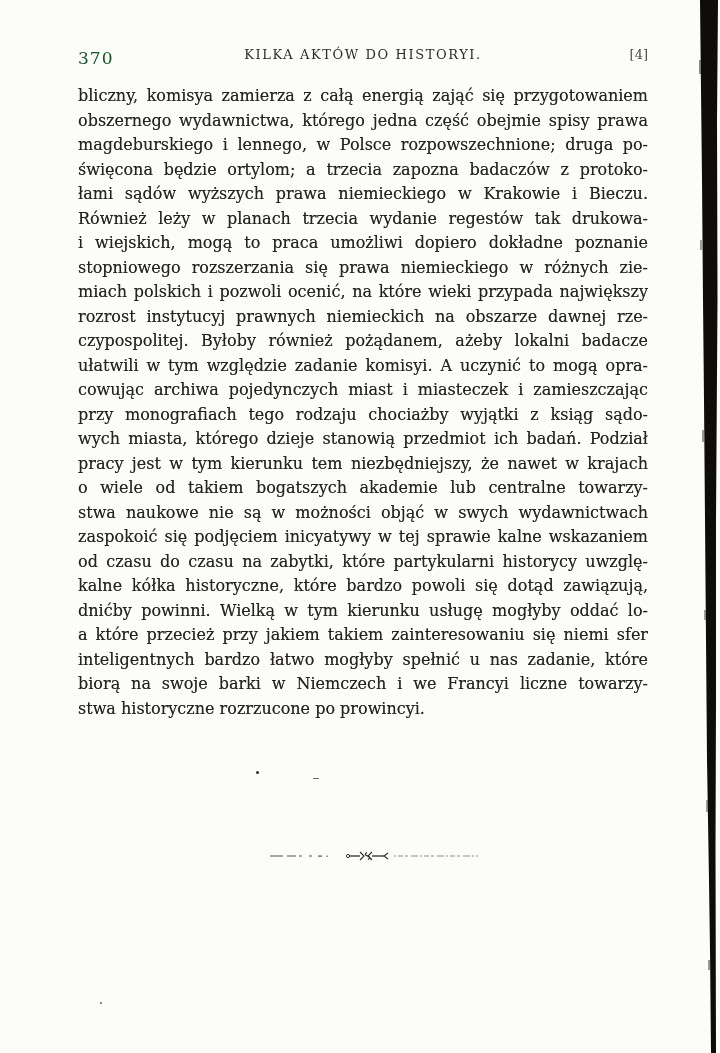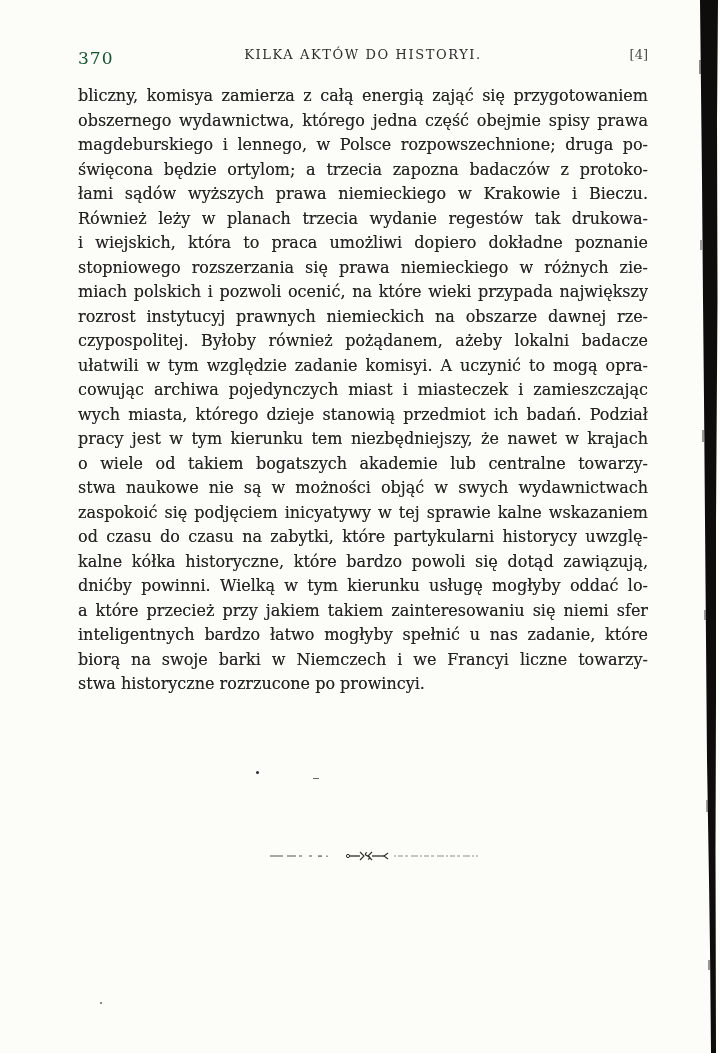--- a/index.html
+++ b/index.html
@@ -100,27 +100,28 @@
     <span class="bracket-number">[4]</span>
   </div>
 
   <div class="body-text">
       <div class="text-line">bliczny, komisya zamierza z całą energią zająć się przygotowaniem</div>
       <div class="text-line">obszernego wydawnictwa, którego jedna część obejmie spisy prawa</div>
       <div class="text-line">magdeburskiego i lennego, w Polsce rozpowszechnione; druga po-</div>
       <div class="text-line">święcona będzie ortylom; a trzecia zapozna badaczów z protoko-</div>
       <div class="text-line">łami sądów wyższych prawa niemieckiego w Krakowie i Bieczu.</div>
       <div class="text-line">Również leży w planach trzecia wydanie regestów tak drukowa-</div>
-      <div class="text-line">i wiejskich, która to praca umożliwi dopiero dokładne poznanie</div>
+      <div class="text-line">i wiejskich, mogą to praca umożliwi dopiero dokładne poznanie</div>
       <div class="text-line">stopniowego rozszerzania się prawa niemieckiego w różnych zie-</div>
       <div class="text-line">miach polskich i pozwoli ocenić, na które wieki przypada największy</div>
       <div class="text-line">rozrost instytucyj prawnych niemieckich na obszarze dawnej rze-</div>
       <div class="text-line">czypospolitej. Byłoby również pożądanem, ażeby lokalni badacze</div>
       <div class="text-line">ułatwili w tym względzie zadanie komisyi. A uczynić to mogą opra-</div>
       <div class="text-line">cowując archiwa pojedynczych miast i miasteczek i zamieszczając</div>
+      <div class="text-line">przy monografiach tego rodzaju chociażby wyjątki z ksiąg sądo-</div>
       <div class="text-line">wych miasta, którego dzieje stanowią przedmiot ich badań. Podział</div>
       <div class="text-line">pracy jest w tym kierunku tem niezbędniejszy, że nawet w krajach</div>
       <div class="text-line">o wiele od takiem bogatszych akademie lub centralne towarzy-</div>
       <div class="text-line">stwa naukowe nie są w możności objąć w swych wydawnictwach</div>
       <div class="text-line">zaspokoić się podjęciem inicyatywy w tej sprawie kalne wskazaniem</div>
       <div class="text-line">od czasu do czasu na zabytki, które partykularni historycy uwzglę-</div>
       <div class="text-line">kalne kółka historyczne, które bardzo powoli się dotąd zawiązują,</div>
       <div class="text-line">dnićby powinni. Wielką w tym kierunku usługę mogłyby oddać lo-</div>
       <div class="text-line">a które przecież przy jakiem takiem zainteresowaniu się niemi sfer</div>
       <div class="text-line">inteligentnych bardzo łatwo mogłyby spełnić u nas zadanie, które</div>

